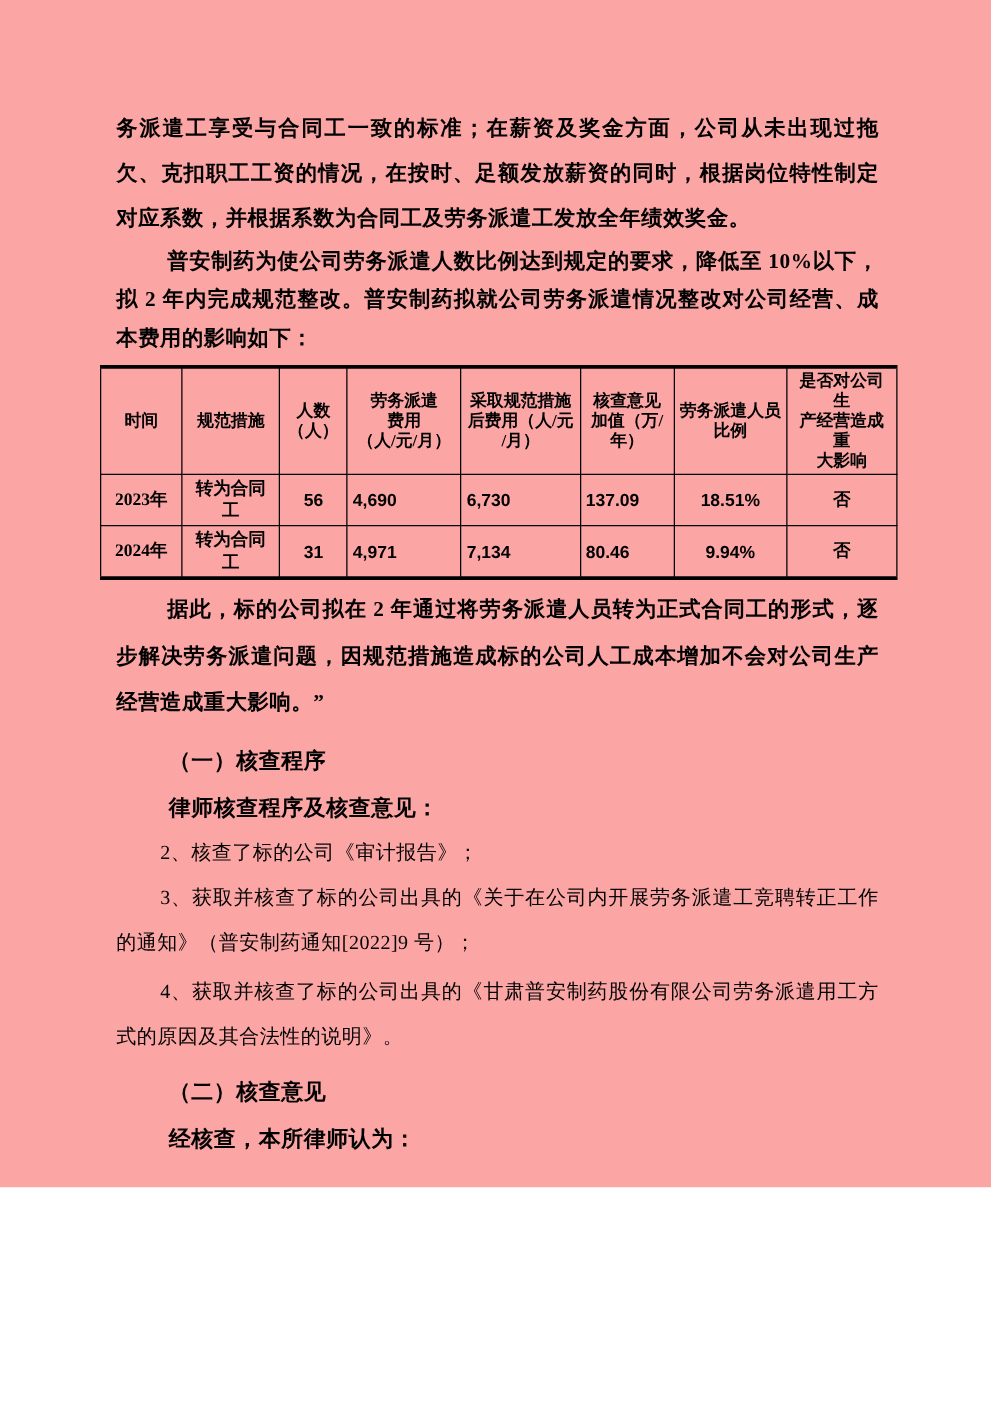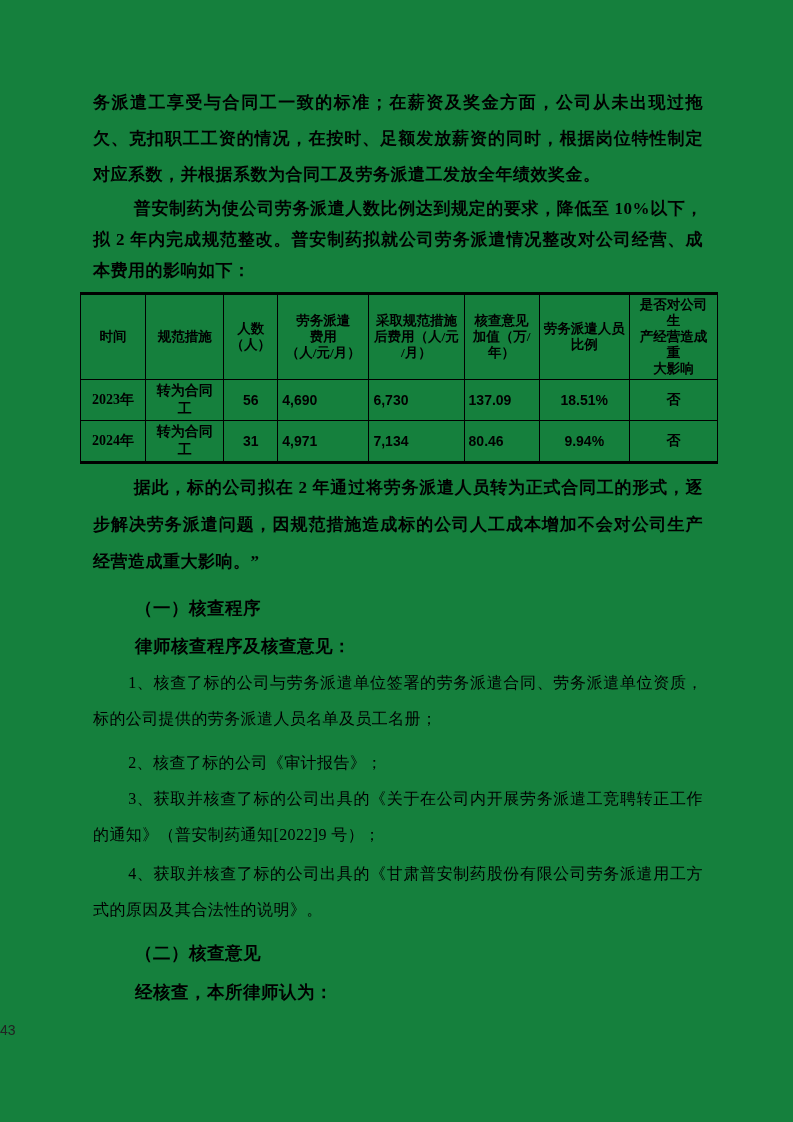--- a/index.html
+++ b/index.html
@@ -1,21 +1,21 @@
 <!DOCTYPE html>
 <html><head>
 <meta charset="utf-8">
 <style>
   * { margin: 0; padding: 0; box-sizing: border-box; }
   html, body { background: #ffffff; }
   .page {
     position: relative;
     width: 793px;
-    height: 1122px;
-    background: #15803d;
+    height: 950px;
+    background: #fca5a5;
     overflow: hidden;
     font-family: "Liberation Serif", serif;
     color: #000000;
   }
   .content {
     position: absolute;
     left: 80px;
     top: 0;
     width: 638px;
   }
@@ -191,21 +191,20 @@
         </tr>
       </tbody>
     </table>
 
     <p class="kai p3">据此，标的公司拟在 2 年通过将劳务派遣人员转为正式合同工的形式，逐步解决劳务派遣问题，因规范措施造成标的公司人工成本增加不会对公司生产经营造成重大影响。”</p>
 
     <p class="hd h2">（一）核查程序</p>
 
     <p class="hd h1">律师核查程序及核查意见：</p>
 
-    <p class="item i1">1、核查了标的公司与劳务派遣单位签署的劳务派遣合同、劳务派遣单位资质，标的公司提供的劳务派遣人员名单及员工名册；</p>
     <p class="item i2">2、核查了标的公司《审计报告》；</p>
     <p class="item i3">3、获取并核查了标的公司出具的《关于在公司内开展劳务派遣工竞聘转正工作的通知》（普安制药通知[2022]9 号）；</p>
     <p class="item i4">4、获取并核查了标的公司出具的《甘肃普安制药股份有限公司劳务派遣用工方式的原因及其合法性的说明》。</p>
 
     <p class="hd h3">（二）核查意见</p>
 
     <p class="hd h4">经核查，本所律师认为：</p>
 
 
   </div>

